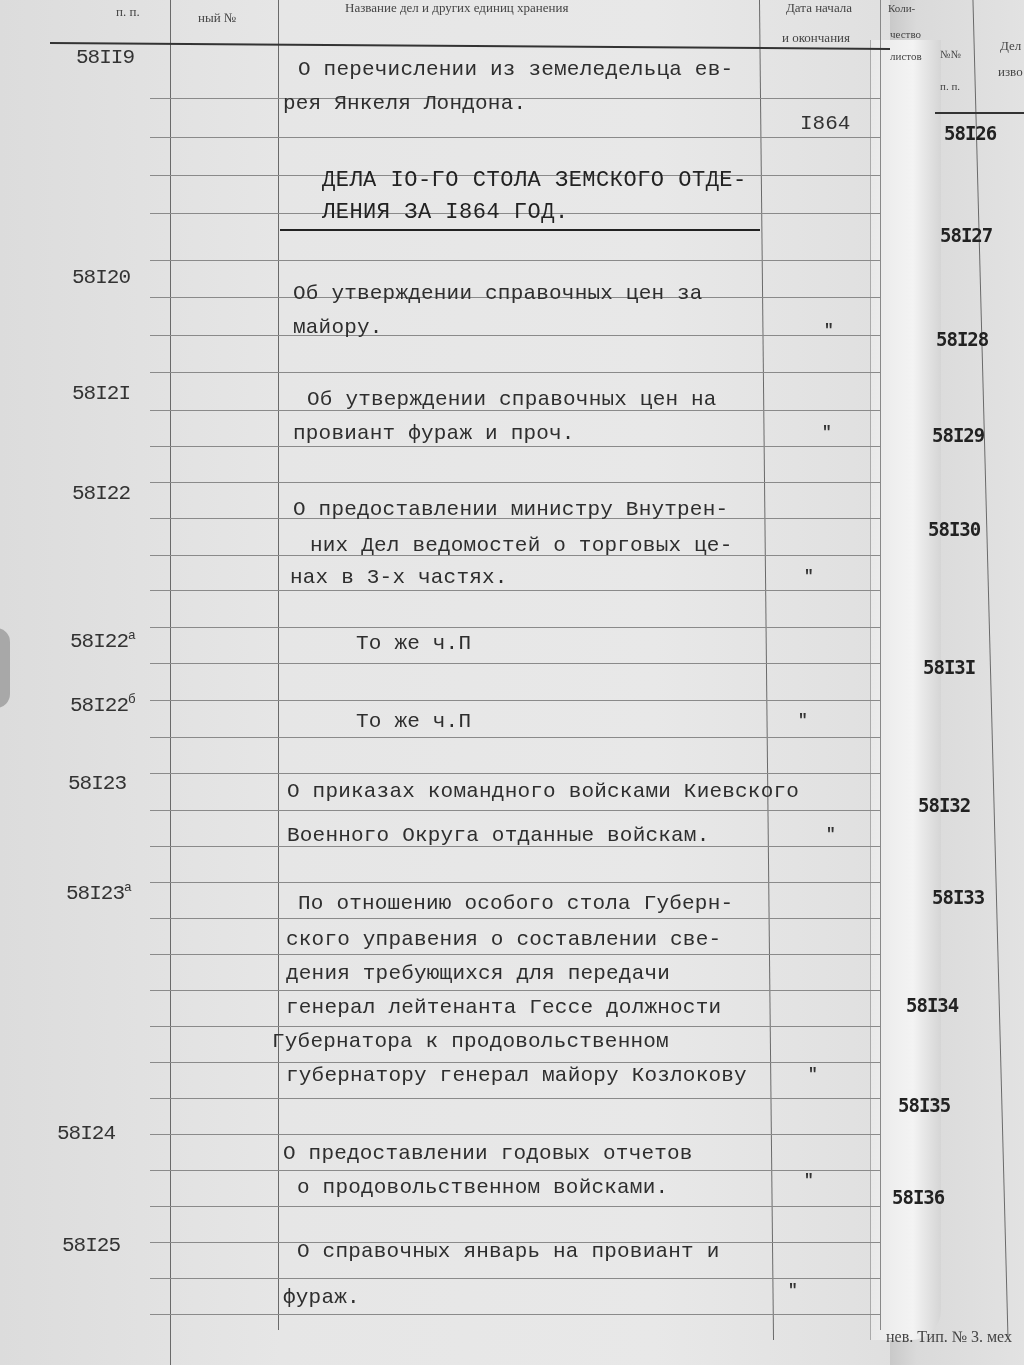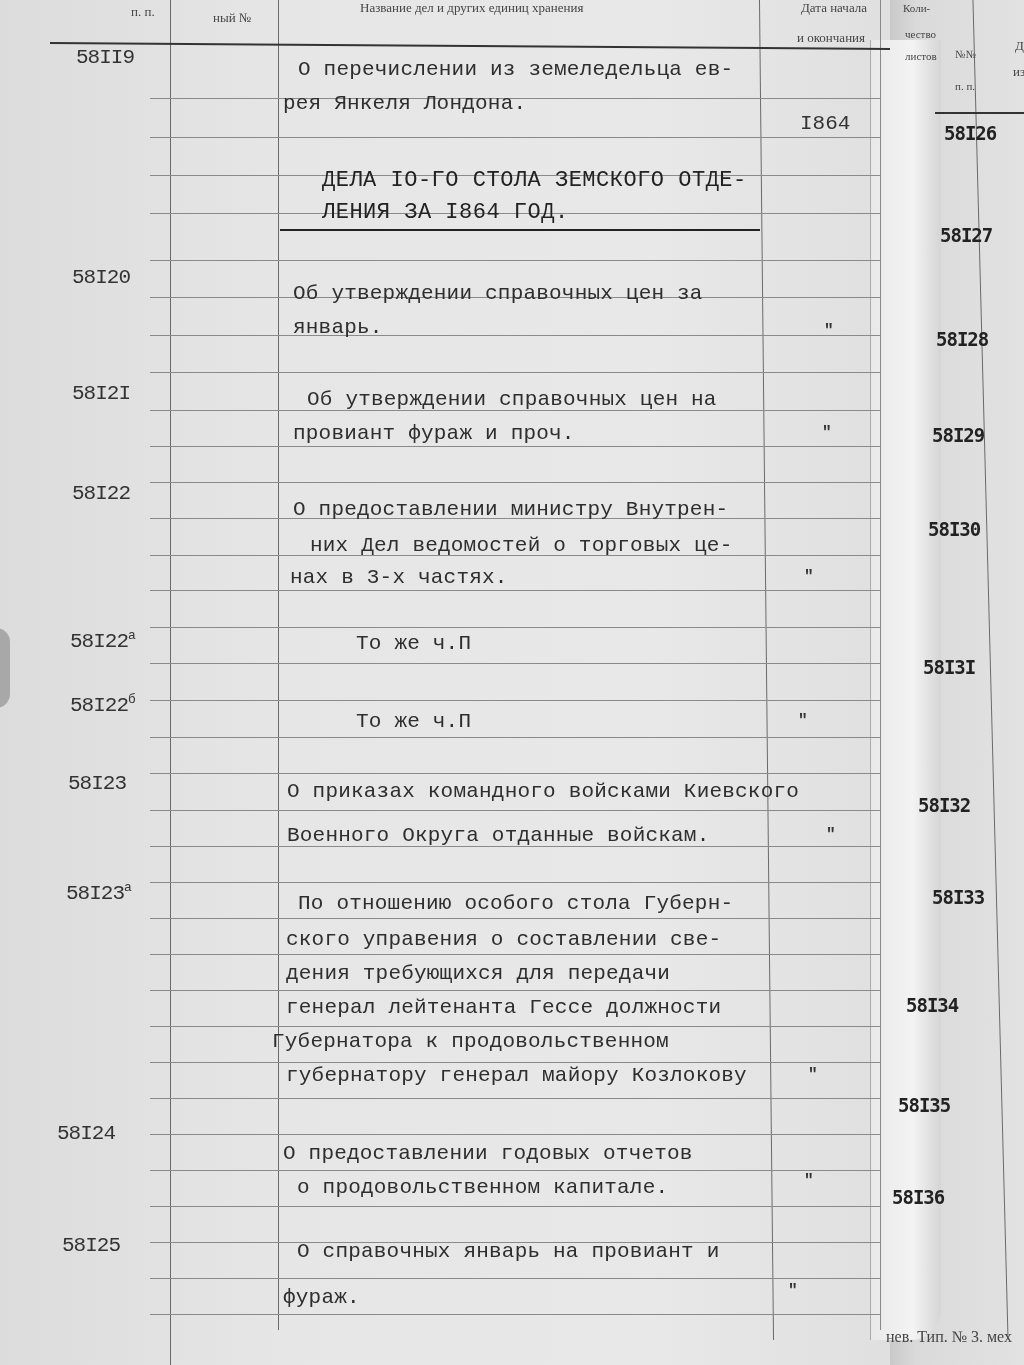--- a/index.html
+++ b/index.html
@@ -18,21 +18,21 @@
     background:linear-gradient(90deg,#c9c9c9 0%,#dadada 20%,#e2e2e2 100%);
   }
   .curl {
     position:absolute; left:870px; top:40px; width:70px; height:1300px;
     background:linear-gradient(90deg,#e9e9e9,#f3f3f3 60%,#d5d5d5);
     border-left:1px solid #aaa;
     border-radius:0 0 30px 0;
   }
   .vline { position:absolute; top:0; width:1px; background:#6a6a6a; }
   .hline { position:absolute; height:1px; background:#8a8a8a; }
-  .hdr { position:absolute; font-family:"Liberation Serif","DejaVu Serif",serif; color:#444; font-size:13px;margin-left:15px; }
+  .hdr { position:absolute; font-family:"Liberation Serif","DejaVu Serif",serif; color:#444; font-size:13px; }
   .num { position:absolute; font-size:21px; letter-spacing:-1px; color:#333; }
   .num sup { font-size:13px; }
   .txt { position:absolute; font-size:21px; color:#2e2e2e; white-space:nowrap; letter-spacing:0.2px; }
   .ditto { position:absolute; font-size:16px; font-weight:bold; color:#333; }
   .date { position:absolute; font-size:21px; color:#333; }
   .rnum { position:absolute; font-size:19px; font-weight:bold; color:#222; letter-spacing:-1px; font-family:"DejaVu Sans Mono",monospace; }
   .footer { position:absolute; font-family:"Liberation Serif",serif; font-size:16px; color:#444; }
   .section { position:absolute; font-size:22px; color:#222; letter-spacing:0.5px; }
   .thumb { position:absolute; left:-18px; top:628px; width:28px; height:80px; border-radius:14px; background:#a8a8a8; }
 </style>
@@ -99,21 +99,21 @@
 <div class="num" style="left:76px;top:46px">58II9</div>
 <div class="txt" style="left:298px;top:58px">О перечислении из земеледельца ев-</div>
 <div class="txt" style="left:283px;top:92px">рея Янкеля Лондона.</div>
 <div class="date" style="left:800px;top:112px">I864</div>
 
 <div class="section" style="left:322px;top:168px">ДЕЛА IO-ГО СТОЛА ЗЕМСКОГО ОТДЕ-</div>
 <div class="section" style="left:322px;top:200px">ЛЕНИЯ ЗА I864 ГОД.</div>
 
 <div class="num" style="left:72px;top:266px">58I20</div>
 <div class="txt" style="left:293px;top:282px">Об утверждении справочных цен за</div>
-<div class="txt" style="left:293px;top:316px">январь.</div>
+<div class="txt" style="left:293px;top:316px">майору.</div>
 <div class="ditto" style="left:824px;top:322px">"</div>
 
 <div class="num" style="left:72px;top:382px">58I2I</div>
 <div class="txt" style="left:307px;top:388px">Об утверждении справочных цен на</div>
 <div class="txt" style="left:293px;top:422px">провиант фураж и проч.</div>
 <div class="ditto" style="left:822px;top:424px">"</div>
 
 <div class="num" style="left:72px;top:482px">58I22</div>
 <div class="txt" style="left:293px;top:498px">О предоставлении министру Внутрен-</div>
 <div class="txt" style="left:310px;top:534px">них Дел ведомостей о торговых це-</div>
@@ -136,21 +136,21 @@
 <div class="txt" style="left:298px;top:892px">По отношению особого стола Губерн-</div>
 <div class="txt" style="left:286px;top:928px">ского управения о составлении све-</div>
 <div class="txt" style="left:286px;top:962px">дения требующихся для передачи</div>
 <div class="txt" style="left:286px;top:996px">генерал лейтенанта  Гессе должности</div>
 <div class="txt" style="left:272px;top:1030px">Губернатора к продовольственном</div>
 <div class="txt" style="left:286px;top:1064px">губернатору генерал майору Козлокову</div>
 <div class="ditto" style="left:808px;top:1066px">"</div>
 
 <div class="num" style="left:57px;top:1122px">58I24</div>
 <div class="txt" style="left:283px;top:1142px">О предоставлении годовых отчетов</div>
-<div class="txt" style="left:297px;top:1176px">о продовольственном капитале.</div>
+<div class="txt" style="left:297px;top:1176px">о продовольственном войсками.</div>
 <div class="ditto" style="left:804px;top:1172px">"</div>
 
 <div class="num" style="left:62px;top:1234px">58I25</div>
 <div class="txt" style="left:297px;top:1240px">О справочных январь на провиант и</div>
 <div class="txt" style="left:283px;top:1286px">фураж.</div>
 <div class="ditto" style="left:788px;top:1282px">"</div>
 
 <div class="hdr" style="left:940px;top:48px;font-size:11px">№№</div>
 <div class="hdr" style="left:940px;top:80px;font-size:11px">п. п.</div>
 <div class="hdr" style="left:1000px;top:38px">Дел</div>

